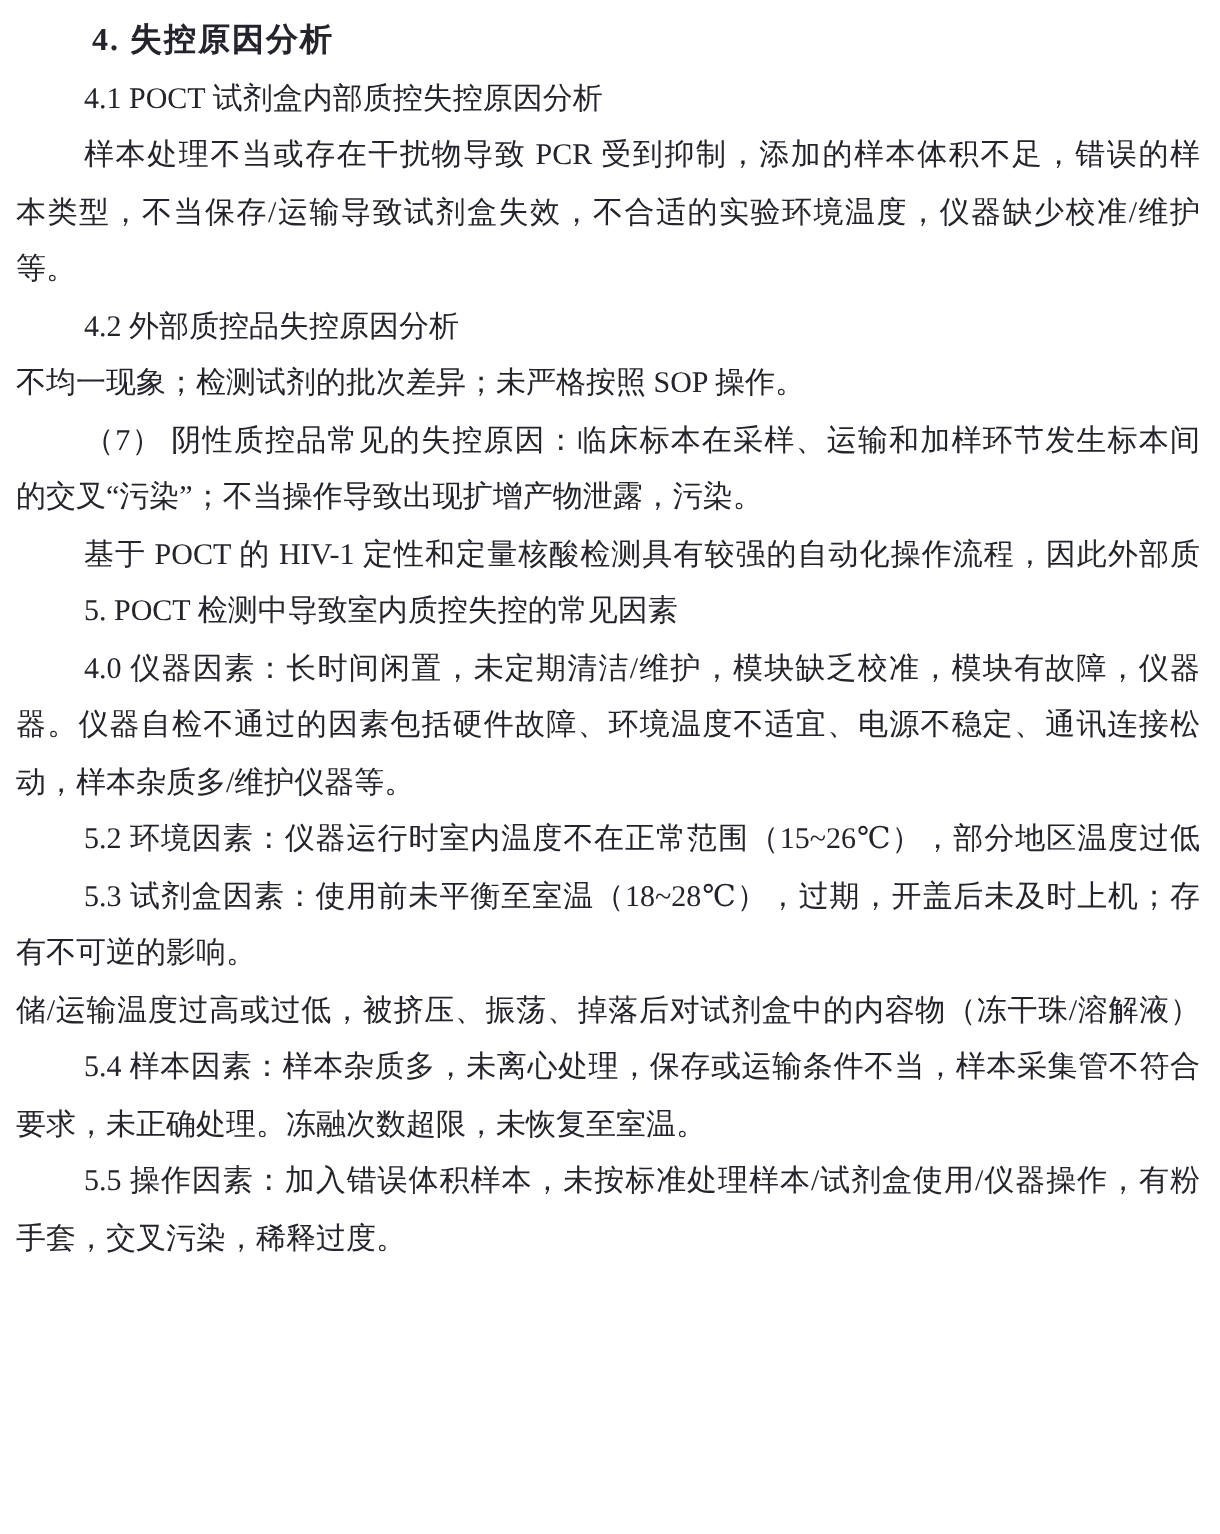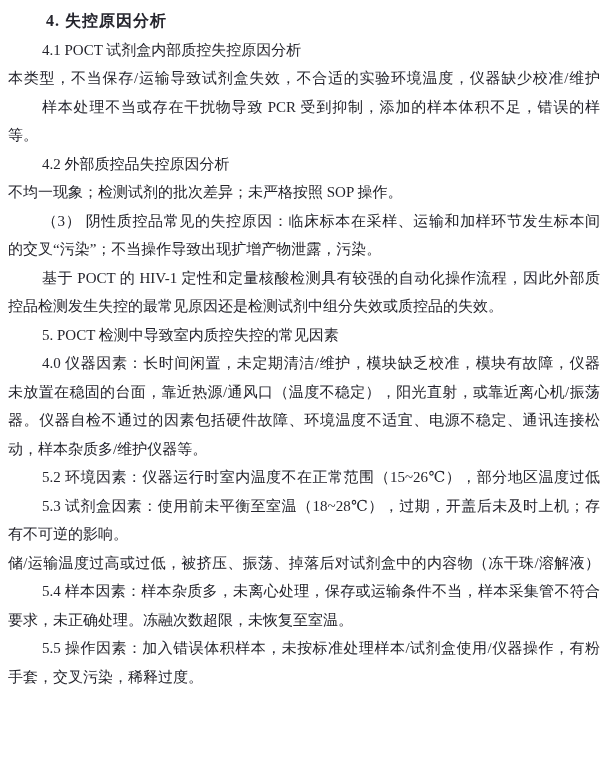--- a/index.html
+++ b/index.html
@@ -48,32 +48,30 @@
     letter-spacing: 1px;
   }
 </style>
 </head>
 <body>
 
 <div class="page">
   <div class="doc">
     <div class="ln h">4. 失控原因分析</div>
     <div class="ln i">4.1 POCT 试剂盒内部质控失控原因分析</div>
+    <div class="ln ij">样本处理不当或存在干扰物导致 PCR 受到抑制，添加的样本体积不足，错误的样</div>
     <div class="ln j">本类型，不当保存/运输导致试剂盒失效，不合适的实验环境温度，仪器缺少校准/维护</div>
-    <div class="ln ij">样本处理不当或存在干扰物导致 PCR 受到抑制，添加的样本体积不足，错误的样</div>
     <div class="ln">等。</div>
     <div class="ln i">4.2 外部质控品失控原因分析</div>
     <div class="ln">不均一现象；检测试剂的批次差异；未严格按照 SOP 操作。</div>
-    <div class="ln ij">（3） 阴性质控品常见的失控原因：临床标本在采样、运输和加样环节发生标本间</div>
+    <div class="ln ij">（7） 阴性质控品常见的失控原因：临床标本在采样、运输和加样环节发生标本间</div>
     <div class="ln">的交叉“污染”；不当操作导致出现扩增产物泄露，污染。</div>
     <div class="ln ij">基于 POCT 的 HIV-1 定性和定量核酸检测具有较强的自动化操作流程，因此外部质</div>
-    <div class="ln">控品检测发生失控的最常见原因还是检测试剂中组分失效或质控品的失效。</div>
     <div class="ln i">5. POCT 检测中导致室内质控失控的常见因素</div>
     <div class="ln ij">4.0 仪器因素：长时间闲置，未定期清洁/维护，模块缺乏校准，模块有故障，仪器</div>
-    <div class="ln j">未放置在稳固的台面，靠近热源/通风口（温度不稳定），阳光直射，或靠近离心机/振荡</div>
     <div class="ln j">器。仪器自检不通过的因素包括硬件故障、环境温度不适宜、电源不稳定、通讯连接松</div>
     <div class="ln">动，样本杂质多/维护仪器等。</div>
     <div class="ln ij">5.2 环境因素：仪器运行时室内温度不在正常范围（15~26℃），部分地区温度过低</div>
     <div class="ln ij">5.3 试剂盒因素：使用前未平衡至室温（18~28℃），过期，开盖后未及时上机；存</div>
     <div class="ln">有不可逆的影响。</div>
     <div class="ln j">储/运输温度过高或过低，被挤压、振荡、掉落后对试剂盒中的内容物（冻干珠/溶解液）</div>
     <div class="ln ij">5.4 样本因素：样本杂质多，未离心处理，保存或运输条件不当，样本采集管不符合</div>
     <div class="ln">要求，未正确处理。冻融次数超限，未恢复至室温。</div>
     <div class="ln ij">5.5 操作因素：加入错误体积样本，未按标准处理样本/试剂盒使用/仪器操作，有粉</div>
     <div class="ln">手套，交叉污染，稀释过度。</div>

